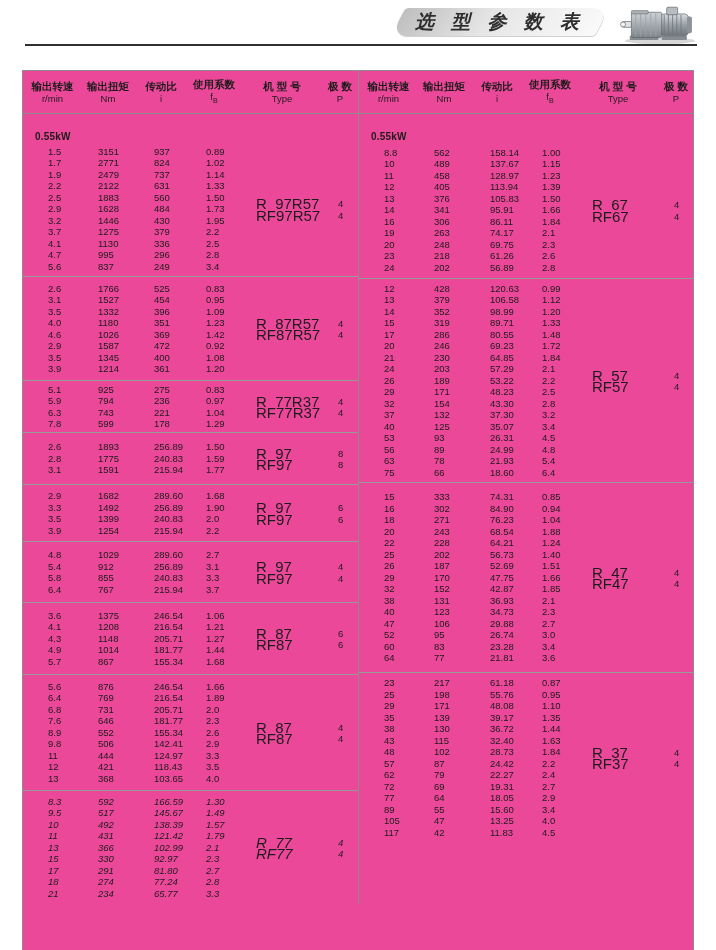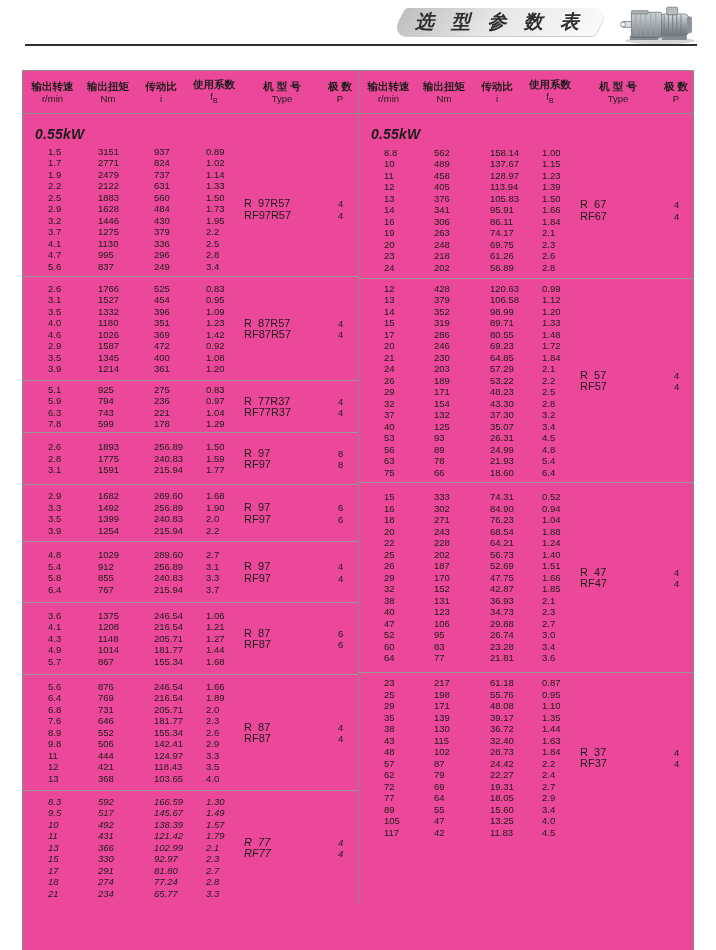--- a/index.html
+++ b/index.html
@@ -41,31 +41,31 @@
   .half{display:flex;flex-direction:column;box-sizing:border-box;}
   .half.rside{border-left:1px solid #8c8c8c;}
   .block{
     box-sizing:border-box;display:flex;flex-direction:column;justify-content:center;
     border-bottom:1px solid #999;position:relative;
   }
   .block.last{border-bottom:none;}
   .block.top{justify-content:flex-start;padding-top:4px;}
   .power{
     flex:0 0 28px;display:flex;align-items:flex-end;padding-left:12px;
-    font-size:14px;font-weight:bold;letter-spacing:0.2px;font-style:italic;
+    font-size:10px;font-weight:bold;letter-spacing:0.2px;
   }
   .wrap{position:relative;display:flex;flex-direction:column;justify-content:center;}
   .block.first .wrap{flex:1 1 auto;}
   .row{
     display:grid;grid-template-columns:50px 56px 52px 50px;padding-left:25px;
     height:11.5px;line-height:11.5px;font-size:9.5px;
   }
   .types{
-    position:absolute;left:221px;top:50%;transform:translateY(-50%);
-    font-size:11px;line-height:11.5px;white-space:pre;
+    position:absolute;left:233px;top:50%;transform:translateY(-50%);
+    font-size:15px;line-height:11.5px;white-space:pre;
   }
   .poles{
     position:absolute;left:315px;top:50%;transform:translateY(-50%);
     font-size:9.5px;line-height:11.5px;text-align:center;
   }
 </style>
 </head>
 <body>
 
 <div class="page">
@@ -783,21 +783,21 @@
                 <div>4</div>
               </div>
             </div>
           </div>
           <div class="block" style="height: 190px;">
             <div class="wrap">
               <div class="row">
                 <span>15</span>
                 <span>333</span>
                 <span>74.31</span>
-                <span>0.52</span>
+                <span>0.85</span>
               </div>
               <div class="row">
                 <span>16</span>
                 <span>302</span>
                 <span>84.90</span>
                 <span>0.94</span>
               </div>
               <div class="row">
                 <span>18</span>
                 <span>271</span>

